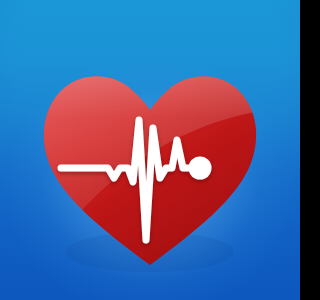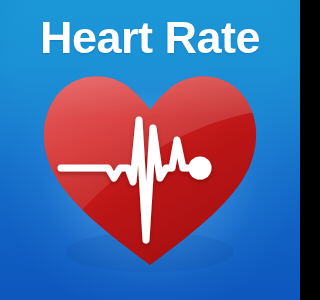--- a/index.html
+++ b/index.html
@@ -78,23 +78,20 @@
 </style>
 </head>
 <body>
 
 <div id="app-icon">
 
   <div class="bg-base"></div>
   <div class="bg-glow"></div>
   <div class="bg-corner-shade"></div>
 
-  <div class="title">
-    <span>Heart Rate</span>
-  </div>
 
   <div class="art">
     <svg viewBox="0 0 300 300" xmlns="http://www.w3.org/2000/svg">
       <defs>
 
         <linearGradient id="heartGrad" x1="0.12" y1="0.02" x2="0.78" y2="1">
           <stop offset="0%" stop-color="#dd2e30"></stop>
           <stop offset="28%" stop-color="#d2201f"></stop>
           <stop offset="58%" stop-color="#bb1516"></stop>
           <stop offset="100%" stop-color="#a30f10"></stop>

